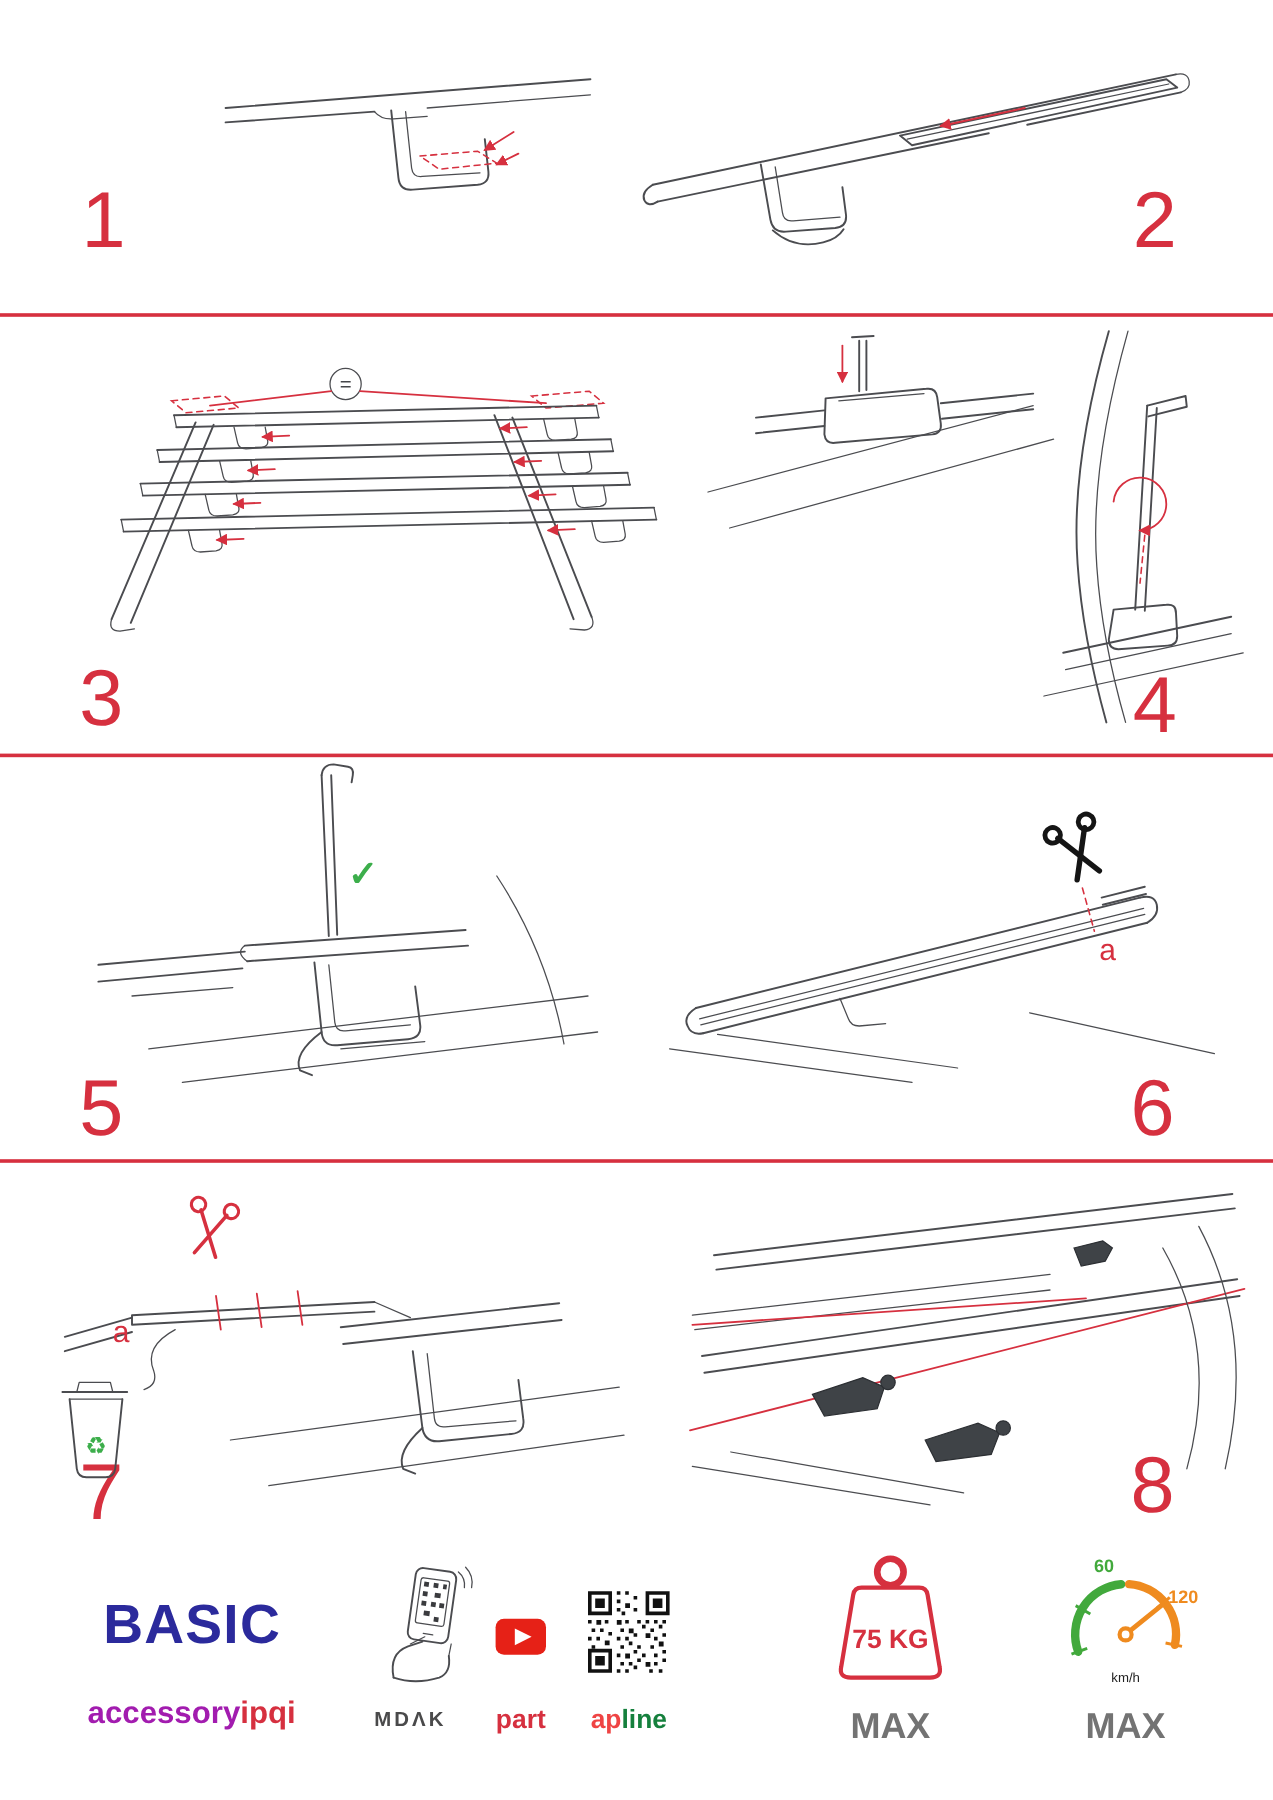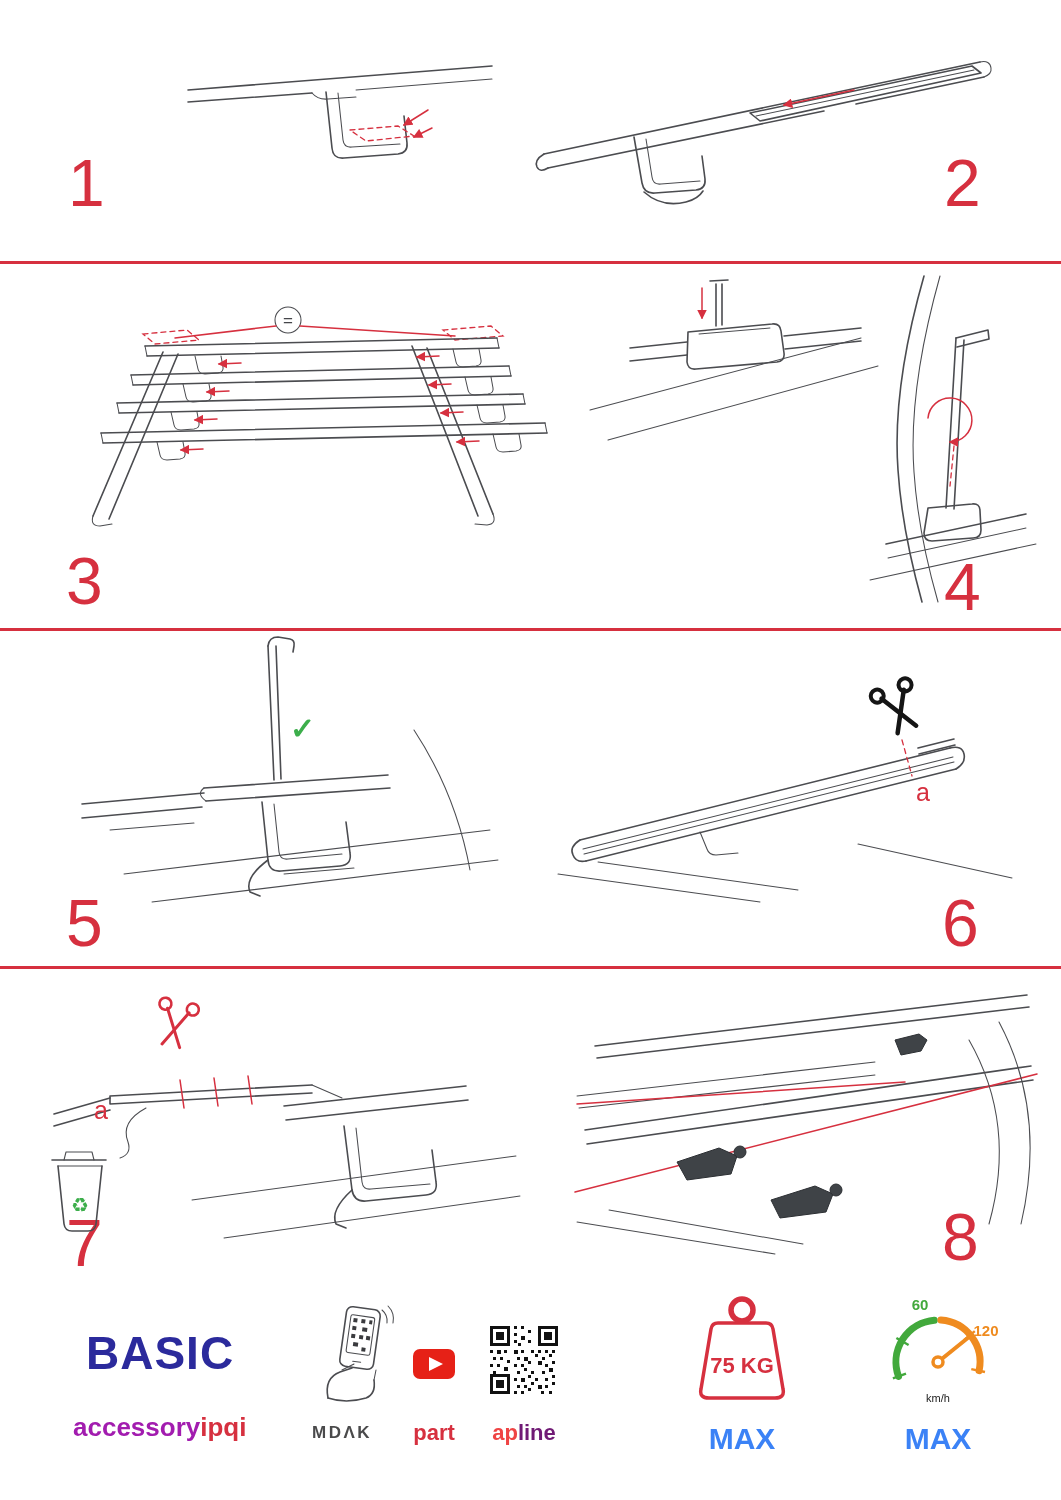--- a/index.html
+++ b/index.html
@@ -19,22 +19,22 @@
   .check{position:absolute;color:#3cae4b;font-size:30px;font-weight:bold;line-height:1}
   .brand-title{position:absolute;left:86px;top:1330px;font-size:46px;font-weight:bold;color:#2b2a9c;letter-spacing:1px;line-height:1}
   .brand-sub{position:absolute;left:73px;top:1414px;font-size:26px;font-weight:bold;line-height:1}
   .brand-sub .dk{color:#a21caf}
   .brand-sub .rd{color:#d6303f}
   .flabel{position:absolute;text-align:center;font-weight:bold;line-height:1}
   .lbl-mdak{left:296px;top:1424px;width:92px;font-size:17px;color:#4a4a4b;letter-spacing:2.5px}
   .lbl-ipqi{left:406px;top:1422px;width:56px;font-size:22px;color:#d6303f}
   .lbl-apline{left:486px;top:1422px;width:76px;font-size:22px}
   .lbl-apline .dk{color:#ef4444}
-  .lbl-apline .rd{color:#701a75}
-  .lbl-max{font-size:30px;color:#3b82f6}
+  .lbl-apline .rd{color:#15803d}
+  .lbl-max{font-size:30px;color:#737373}
   .lbl-max.load{left:678px;top:1424px;width:128px}
   .lbl-max.speed{left:874px;top:1424px;width:128px}
 </style>
 </head>
 <body>
 
 <div class="page">
 
   <svg width="0" height="0" style="position:absolute" aria-hidden="true">
     <defs>

